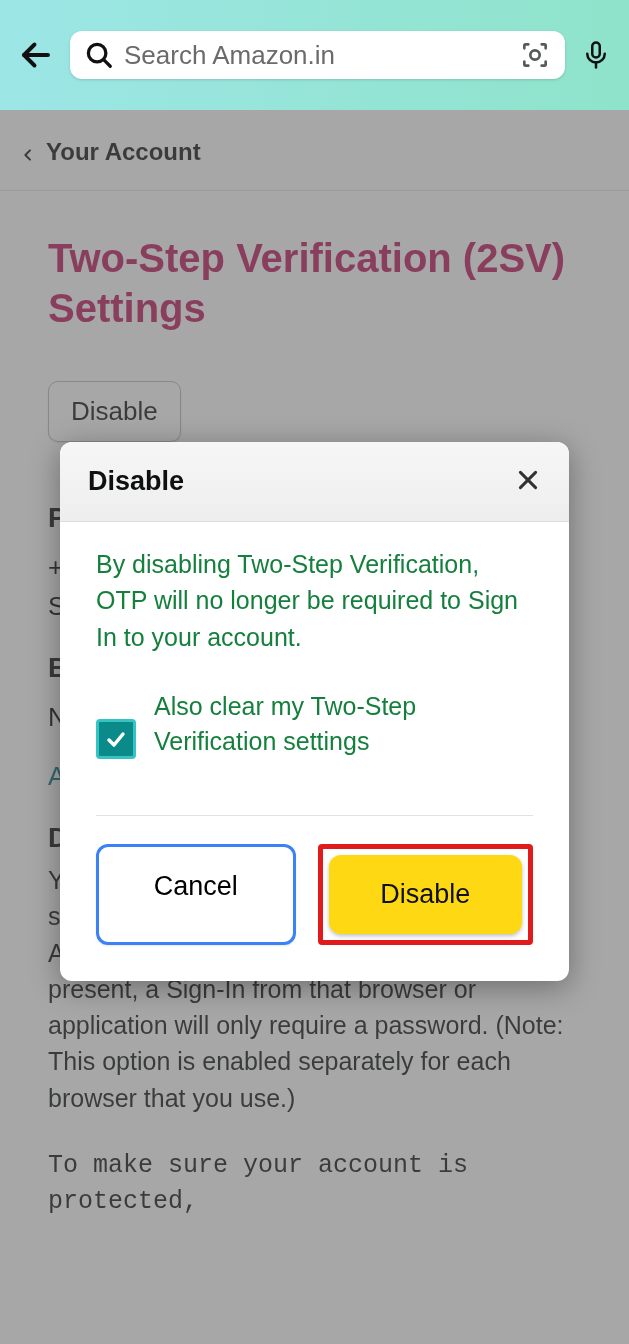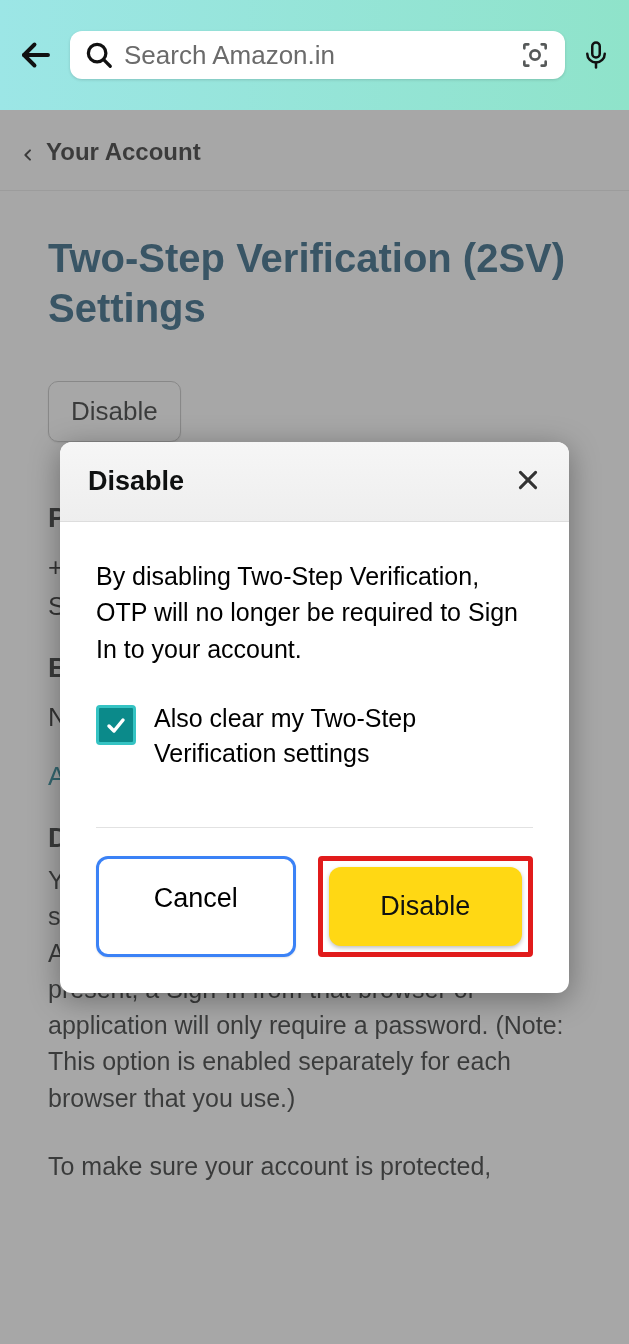--- a/index.html
+++ b/index.html
@@ -45,42 +45,42 @@
     border-bottom: 1px solid #e7e7e7;
     gap: 10px;
   }
   .breadcrumb-label { font-size: 24px; font-weight: 700; color: #111; }
 
   .content { padding: 42px 48px 20px 48px; }
   .page-title {
     font-size: 40px;
     font-weight: 800;
     line-height: 1.25;
-    color: #0c4a6e;
+    color: #be185d;
     margin-bottom: 48px;
   }
   .row { display:flex; justify-content:space-between; align-items:flex-start; }
   .section-title { font-size: 31px; font-weight: 800; color:#0f1111; }
   .disable-btn-bg {
     border: 1px solid #bbb;
     border-radius: 10px;
     padding: 14px 22px;
     font-size: 26px;
     color:#0f1111;
     background:#fff;
     box-shadow: 0 1px 2px rgba(0,0,0,0.1);
   }
   .bg-stub { font-size: 28px; font-weight:700; color:#0f1111; margin-top: 16px; }
   .body-text {
     font-size: 25px;
     color: #0f1111;
     line-height: 1.45;
     margin-top: 8px;
   }
-  .body-text2 { margin-top: 32px; }
+  .body-text2 { margin-top: 32px; font-family: Liberation Mono, monospace; }
 
   
   .overlay {
     position: absolute;
     top: 110px;
     left: 0; right: 0; bottom: 0;
     background: rgba(94,94,94,0.55);
   }
 
   
@@ -96,30 +96,30 @@
   .modal-header {
     background: linear-gradient(#f6f6f6, #eeeeee);
     padding: 24px 28px;
     display: flex;
     justify-content: space-between;
     align-items: center;
     border-bottom: 1px solid #ddd;
   }
   .modal-title { font-size: 27px; font-weight: 700; color:#0f1111; }
   .modal-body {
-    padding: 36px 36px 28px 36px;
+    padding: 24px 36px 28px 36px;
     font-size: 25px;
     line-height: 1.45;
-    color:#000000;
+    color:#15803d;
   }
   .check-row {
     display: flex;
     gap: 18px;
     margin-top: 34px;
-    align-items: flex-start;
+    align-items: flex-end;
   }
   .checkbox {
     width: 40px; height: 40px;
     border: 3px solid #35c3c3;
     border-radius: 4px;
     background: #0b8a8a;
     display:flex; align-items:center; justify-content:center;
     flex-shrink: 0;
     margin-top: 4px;
   }

